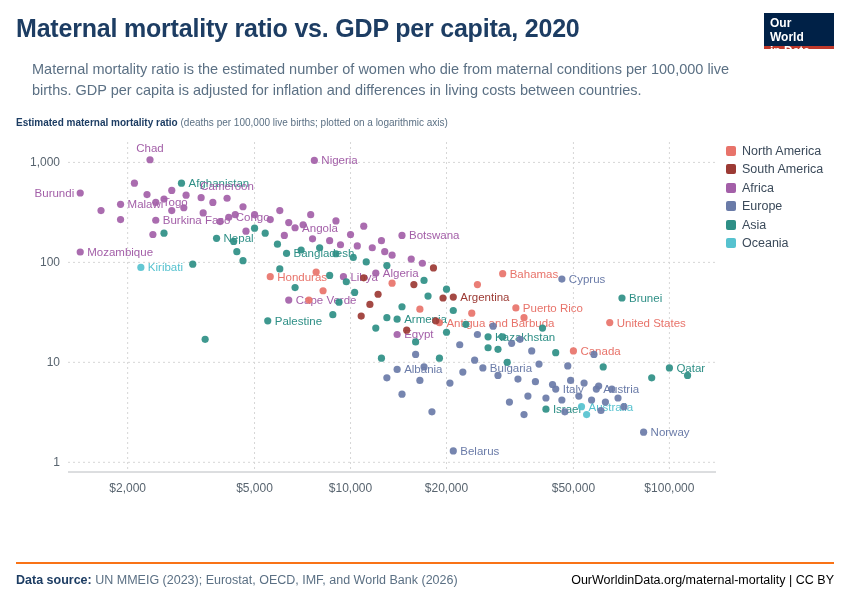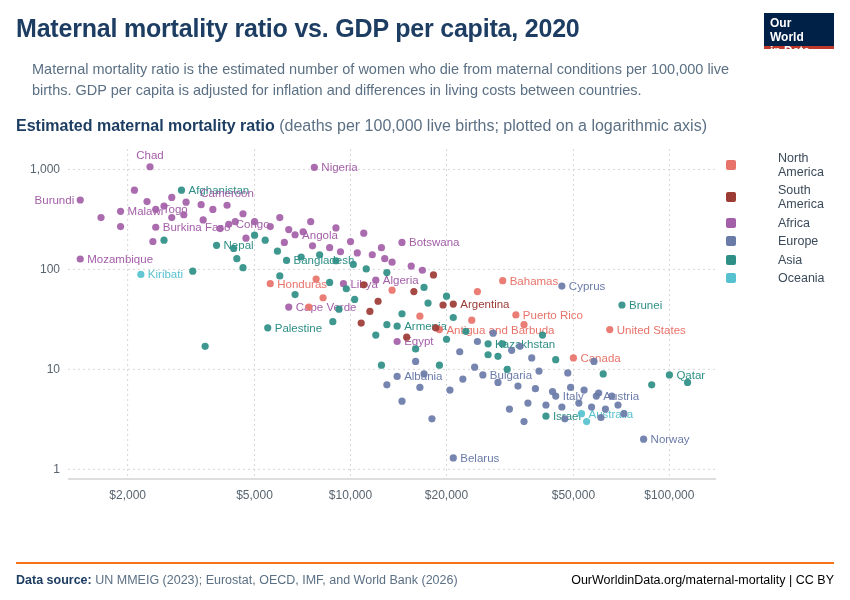--- a/index.html
+++ b/index.html
@@ -48,21 +48,21 @@
     color: #ffffff;
     font-size: 12px;
     font-weight: 700;
     line-height: 1.15;
     padding: 4px 6px 0 6px;
     box-sizing: border-box;
     border-bottom: 3px solid #c0392b;
   }
   .axis-note {
     margin-top: 14px;
-    font-size: 16px;
+    font-size: 10px;
     color: #5b7084;
   }
   .axis-note b {
     color: #1d3d63;
     font-weight: 700;
   }
   
   .plot-wrap {
     position: relative;
     width: 818px;
@@ -81,21 +81,20 @@
     right: 0px;
     top: 12px;
     width: 108px;
   }
   .legend-item {
     display: flex;
     align-items: center;
     margin-bottom: 4.5px;
     font-size: 12.5px;
     color: #3b4a5a;
-    gap: 36px;
   }
   .legend-swatch {
     width: 10px;
     height: 10px;
     border-radius: 2px;
     margin-right: 6px;
     flex: none;
   }
   
   .footer {

